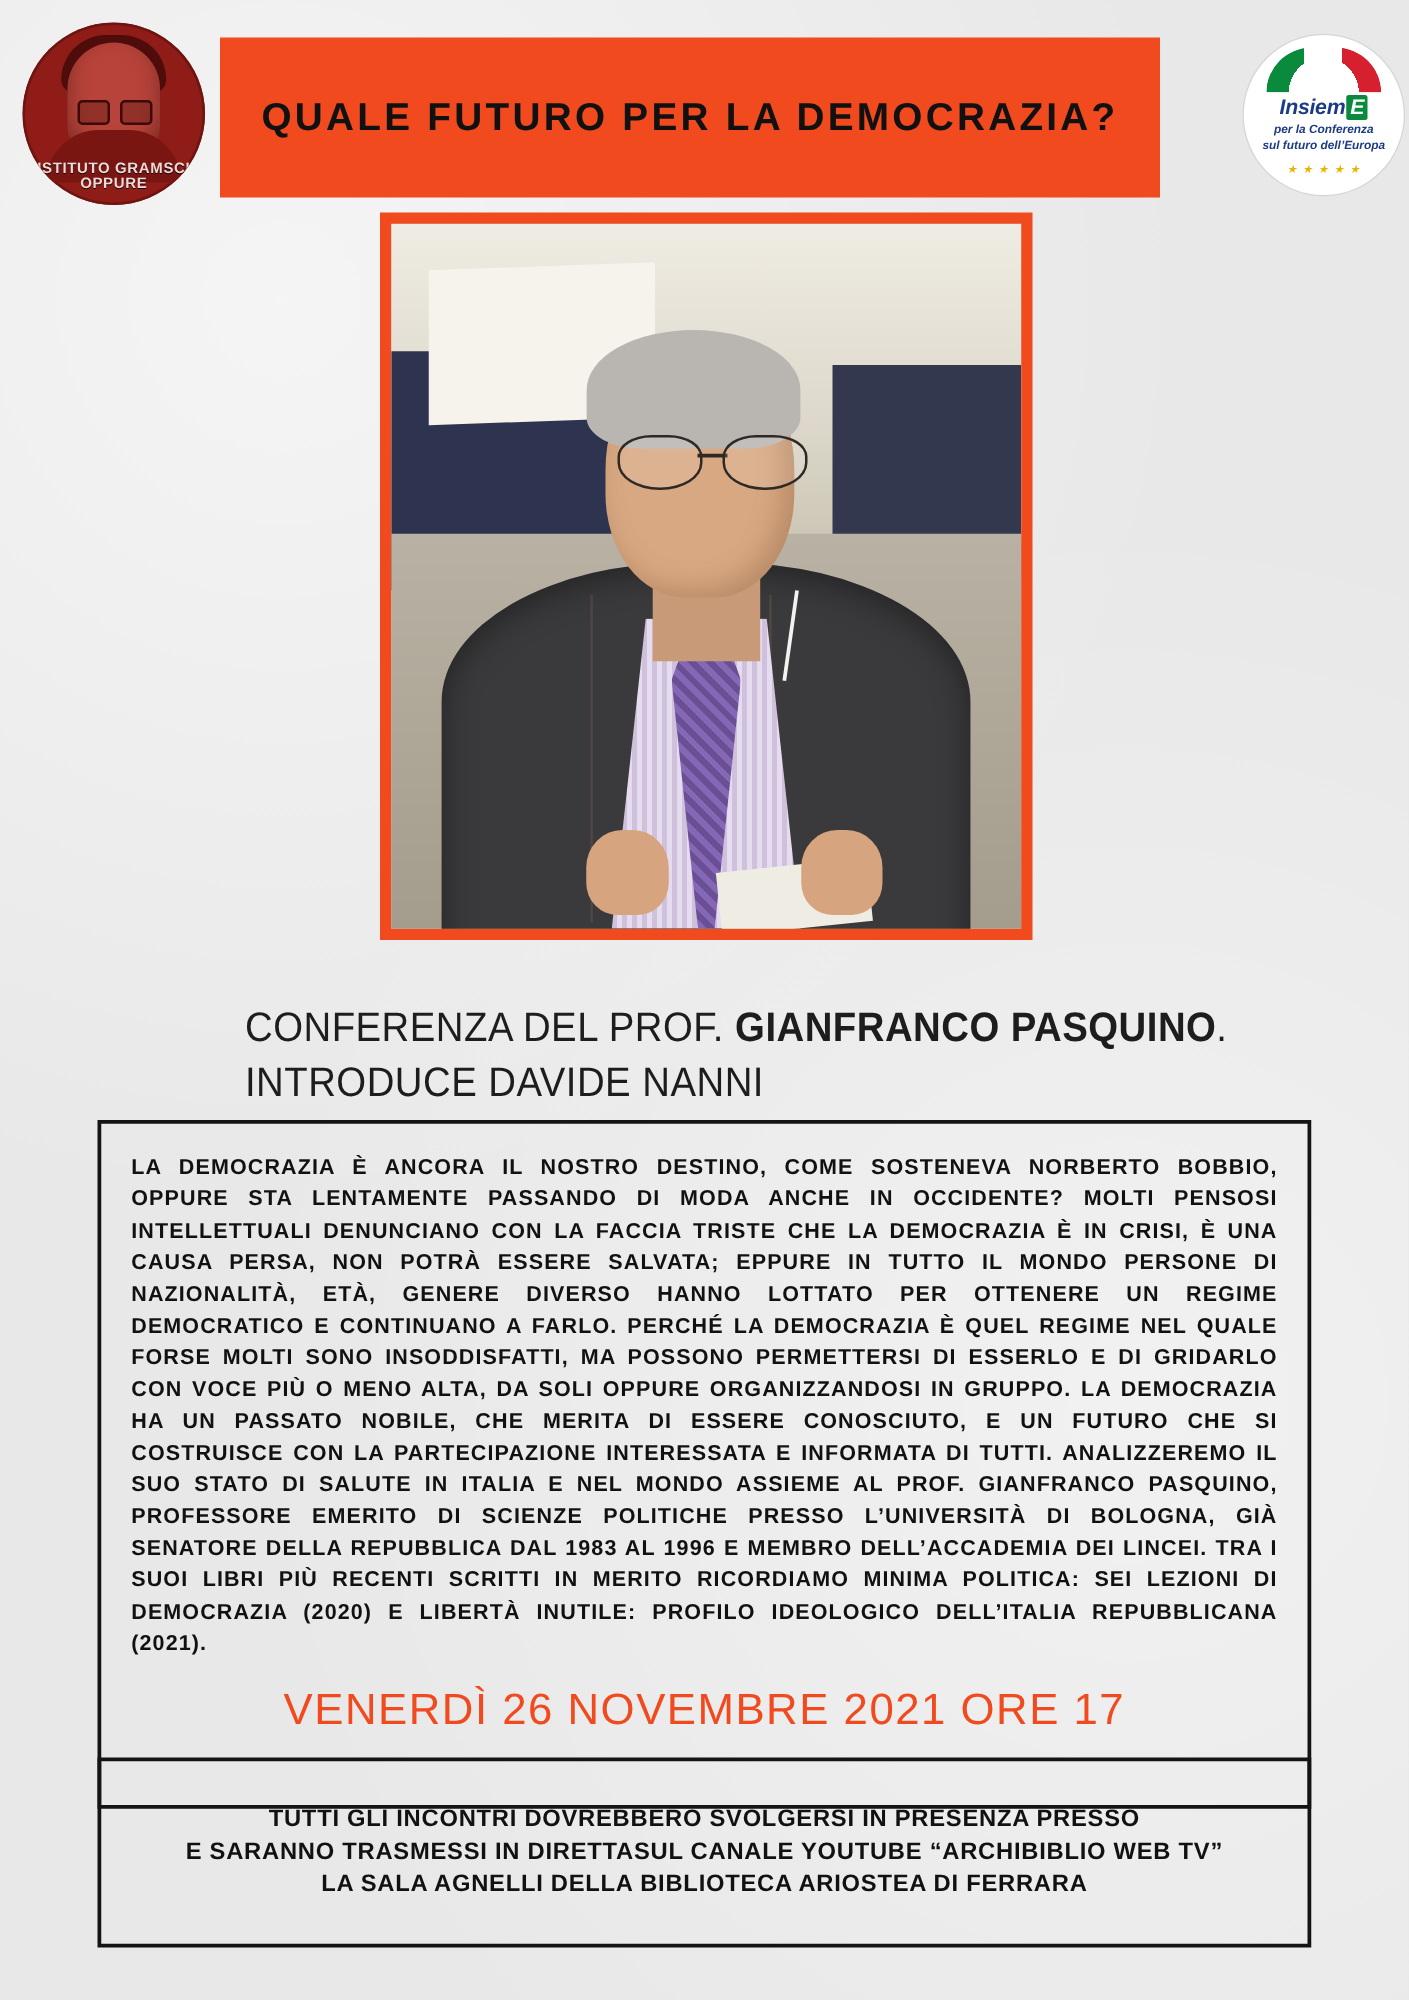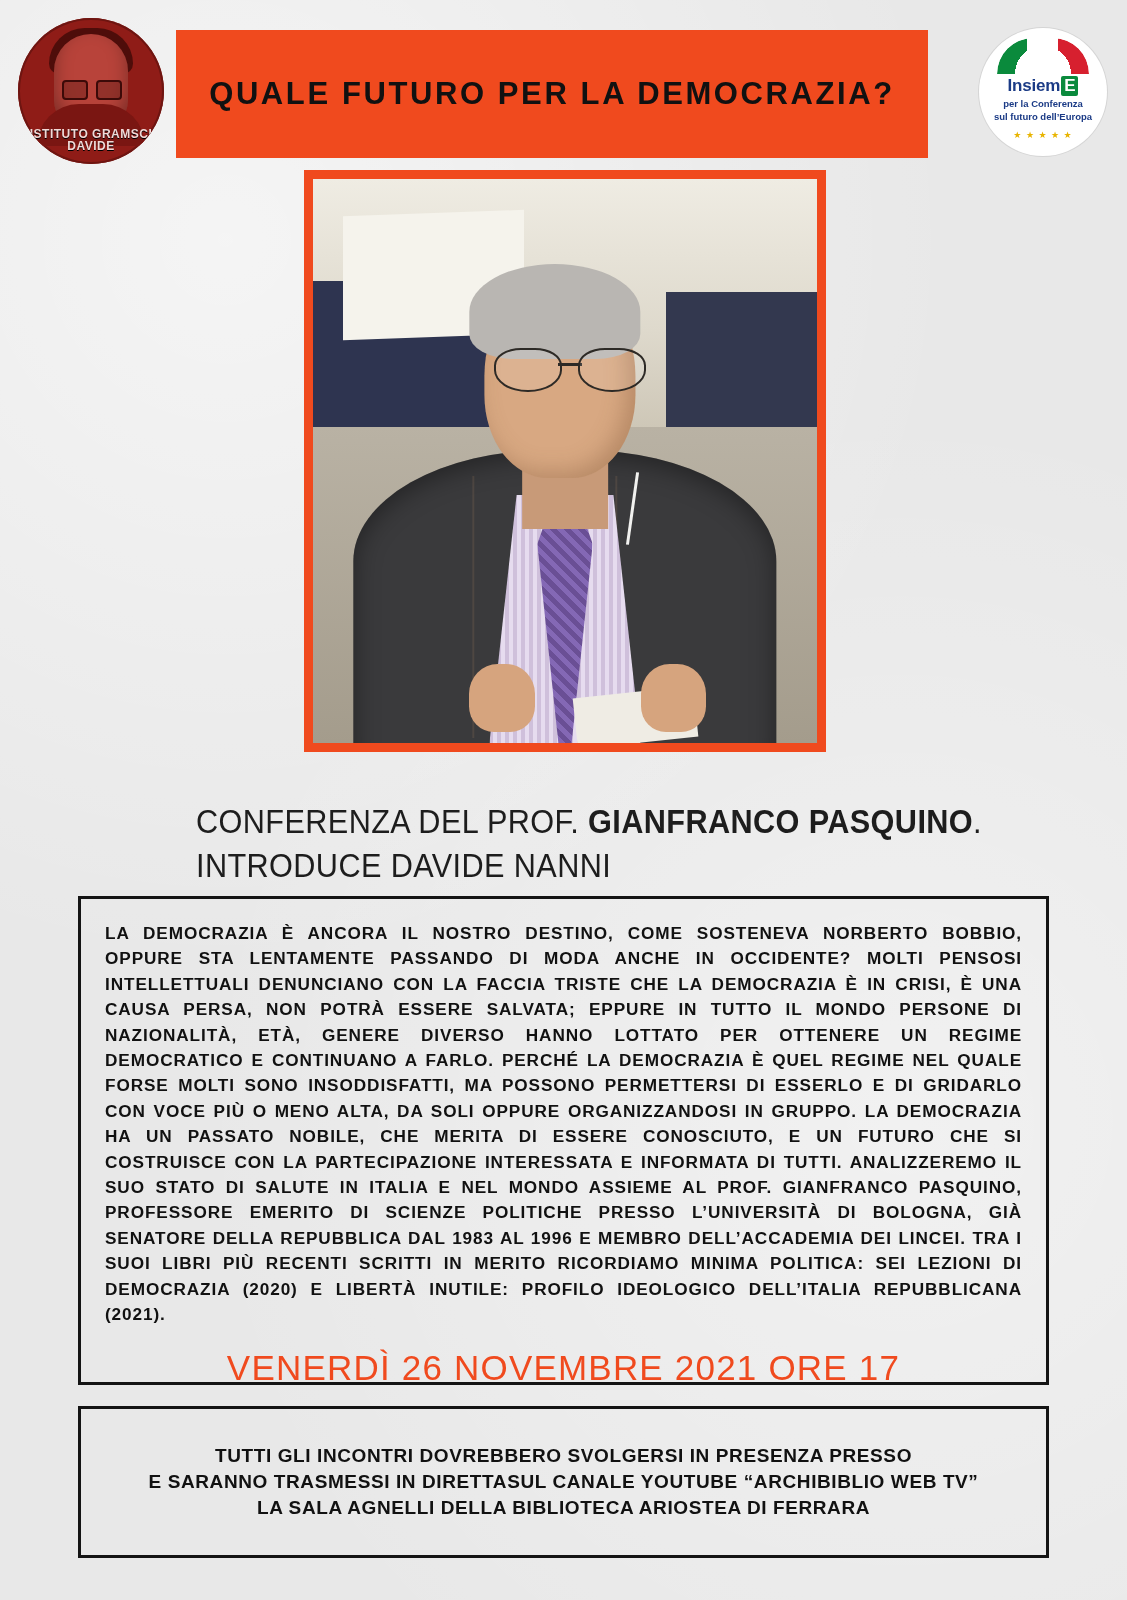--- a/index.html
+++ b/index.html
@@ -117,28 +117,29 @@
     font-size: 31px;
     font-weight: bold;
     letter-spacing: 2.6px;
     color: #111;
     text-align: center;
     font-family: "Liberation Sans", sans-serif;
   }
 
   .logo-insieme {
     position: absolute;
-    right: 20px;
+    right: 4px;
     top: 28px;
     width: 128px;
     height: 128px;
     border-radius: 50%;
     background: #ffffff;
     box-shadow: 0 0 0 1px #d5d5d5;
     overflow: hidden;
+    font-style: italic;
   }
   .logo-insieme .arc {
     position: absolute;
     left: 50%;
     top: 10px;
     transform: translateX(-50%);
     width: 92px;
     height: 36px;
     border-radius: 46px 46px 0 0;
     background: linear-gradient(90deg, #0a8a3c 0 33%, #ffffff 33% 66%, #d7202f 66% 100%);
@@ -378,21 +379,21 @@
   }
   .speaker .line2 { margin-top: 6px; }
   .speaker .bold { font-weight: bold; }
 
   
   .textbox {
     position: absolute;
     left: 78px;
     top: 896px;
     width: 971px;
-    height: 489px;
+    height: 551px;
     border: 3px solid #141414;
     box-sizing: border-box;
     padding: 22px 24px 14px 24px;
   }
   .textbox p {
     margin: 0;
     font-size: 17.2px;
     line-height: 25.4px;
     font-weight: bold;
     letter-spacing: 0.9px;
@@ -451,21 +452,21 @@
   <div class="header">
 
     <div class="logo-gramsci">
       <div class="hair"></div>
       <div class="face"></div>
       <div class="glass-l"></div>
       <div class="glass-r"></div>
       <div class="collar"></div>
       <div class="ring-text">
         <span>ISTITUTO GRAMSCI</span><br>
-        <span>DAVIDE</span>
+        <span>OPPURE</span>
       </div>
     </div>
 
     <div class="title-band">
       <h1>QUALE FUTURO PER LA DEMOCRAZIA?</h1>
     </div>
 
     <div class="logo-insieme">
       <div class="arc"></div>
       <div class="brand"><span>Insiem</span><span class="e">E</span></div>

